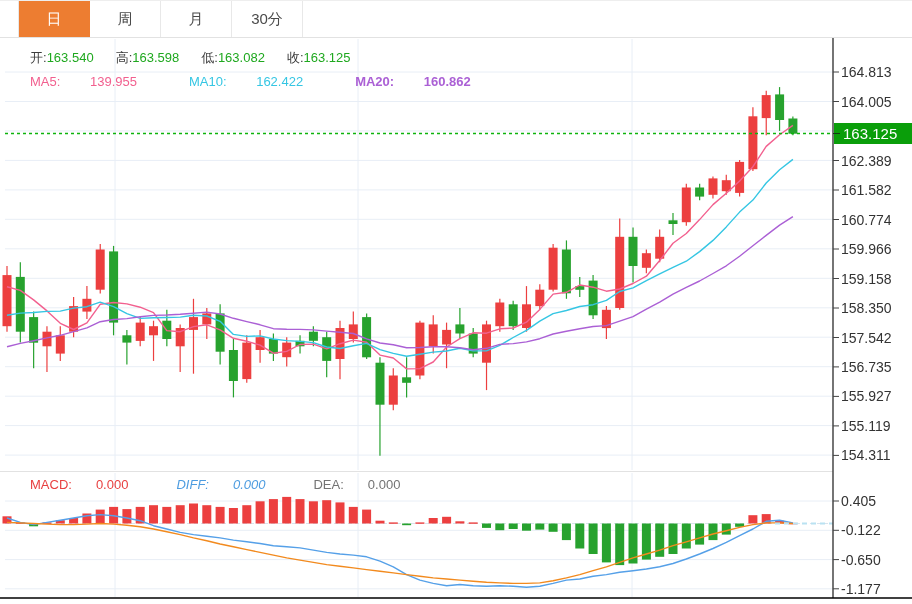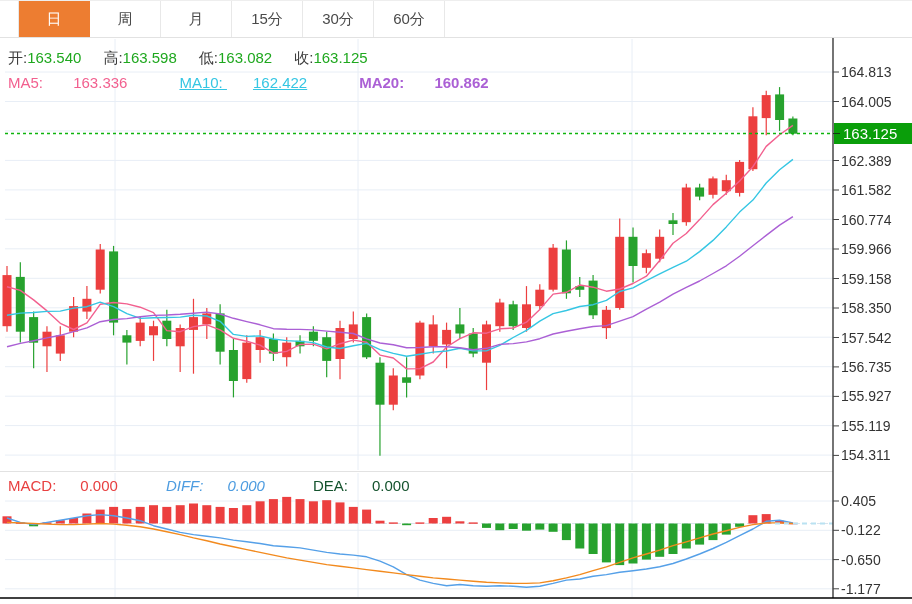--- a/index.html
+++ b/index.html
@@ -11,21 +11,21 @@
   
   .tabbar{position:absolute;left:0;top:0;width:912px;height:38px;background:#fff;
           border-top:1px solid #eee;border-bottom:1px solid #e2e2e2;display:flex;
           padding-left:18px;box-sizing:border-box;}
   .tab{width:70px;height:100%;display:flex;align-items:center;justify-content:center;
        font-size:15px;color:#4a4a4a;border-right:1px solid #e8e8e8;cursor:pointer;background:#fff;}
   .tab:first-child{border-left:1px solid #e8e8e8;}
   .tab.active{background:#ed7d31;color:#fff;border-right-color:#ed7d31;}
 
   
-  .row{position:absolute;left:8px;white-space:nowrap;font-size:15px;}
+  .row{position:absolute;left:30px;white-space:nowrap;font-size:13px;}
   .ohlc-row{top:49px;}
   .ohlc-row .lb{color:#3d3d3d;}
   .ohlc-row .vl{color:#1fa81f;margin-right:22px;}
   .ma-row{top:74px;}
   .ma-row span{margin-right:26px;}
   .macd-row{top:477px;}
   .macd-row span{margin-right:24px;}
 
   
   .price-marker{position:absolute;left:834px;top:123px;width:78px;height:21px;
@@ -288,31 +288,29 @@
       <line x1="833" y1="559.6" x2="839" y2="559.6" stroke="#444"></line>
       <text x="841" y="564.6" fill="#333333" font-size="14">-0.650</text>
       <line x1="833" y1="588.8" x2="839" y2="588.8" stroke="#444"></line>
       <text x="841" y="593.8" fill="#333333" font-size="14">-1.177</text>
     </svg>
 
   <div class="tabbar">
       <div class="tab active">日</div>
       <div class="tab">周</div>
       <div class="tab">月</div>
-      <div class="tab">15分</div>
       <div class="tab">30分</div>
-      <div class="tab">60分</div>
     </div>
 
   <div class="row ohlc-row">
     <span class="lb">开:</span><span class="vl">163.540</span><span class="lb">高:</span><span class="vl">163.598</span><span class="lb">低:</span><span class="vl">163.082</span><span class="lb">收:</span><span class="vl" style="margin-right:0">163.125</span>
   </div>
 
   <div class="row ma-row">
-    <span id="ma5-text" style="color: rgb(242, 96, 143);"><span>MA5: </span><span>163.336</span></span><span id="ma10-text" style="color: rgb(53, 198, 227); text-decoration: underline;"><span>MA10: </span><span>162.422</span></span><span id="ma20-text" style="color: rgb(171, 96, 213); font-weight: bold;"><span>MA20: </span><span>160.862</span></span>
+    <span id="ma5-text" style="color: rgb(242, 96, 143);"><span>MA5: </span><span>139.955</span></span><span id="ma10-text" style="color: rgb(53, 198, 227);"><span>MA10: </span><span>162.422</span></span><span id="ma20-text" style="color: rgb(171, 96, 213); font-weight: bold;"><span>MA20: </span><span>160.862</span></span>
   </div>
 
   <div class="row macd-row">
-    <span id="macd-text" style="color: rgb(232, 64, 64);"><span>MACD:</span><span>0.000</span></span><span id="diff-text" style="color: rgb(77, 156, 224); font-style: italic;"><span>DIFF:</span><span>0.000</span></span><span id="dea-text" style="color: #14532d;"><span>DEA:</span><span>0.000</span></span>
+    <span id="macd-text" style="color: rgb(232, 64, 64);"><span>MACD:</span><span>0.000</span></span><span id="diff-text" style="color: rgb(77, 156, 224); font-style: italic;"><span>DIFF:</span><span>0.000</span></span><span id="dea-text" style="color: #737373;"><span>DEA:</span><span>0.000</span></span>
   </div>
 
   <div class="price-marker" style="background: rgb(10, 158, 10);">163.125</div>
 </div>
 
 </body></html>

